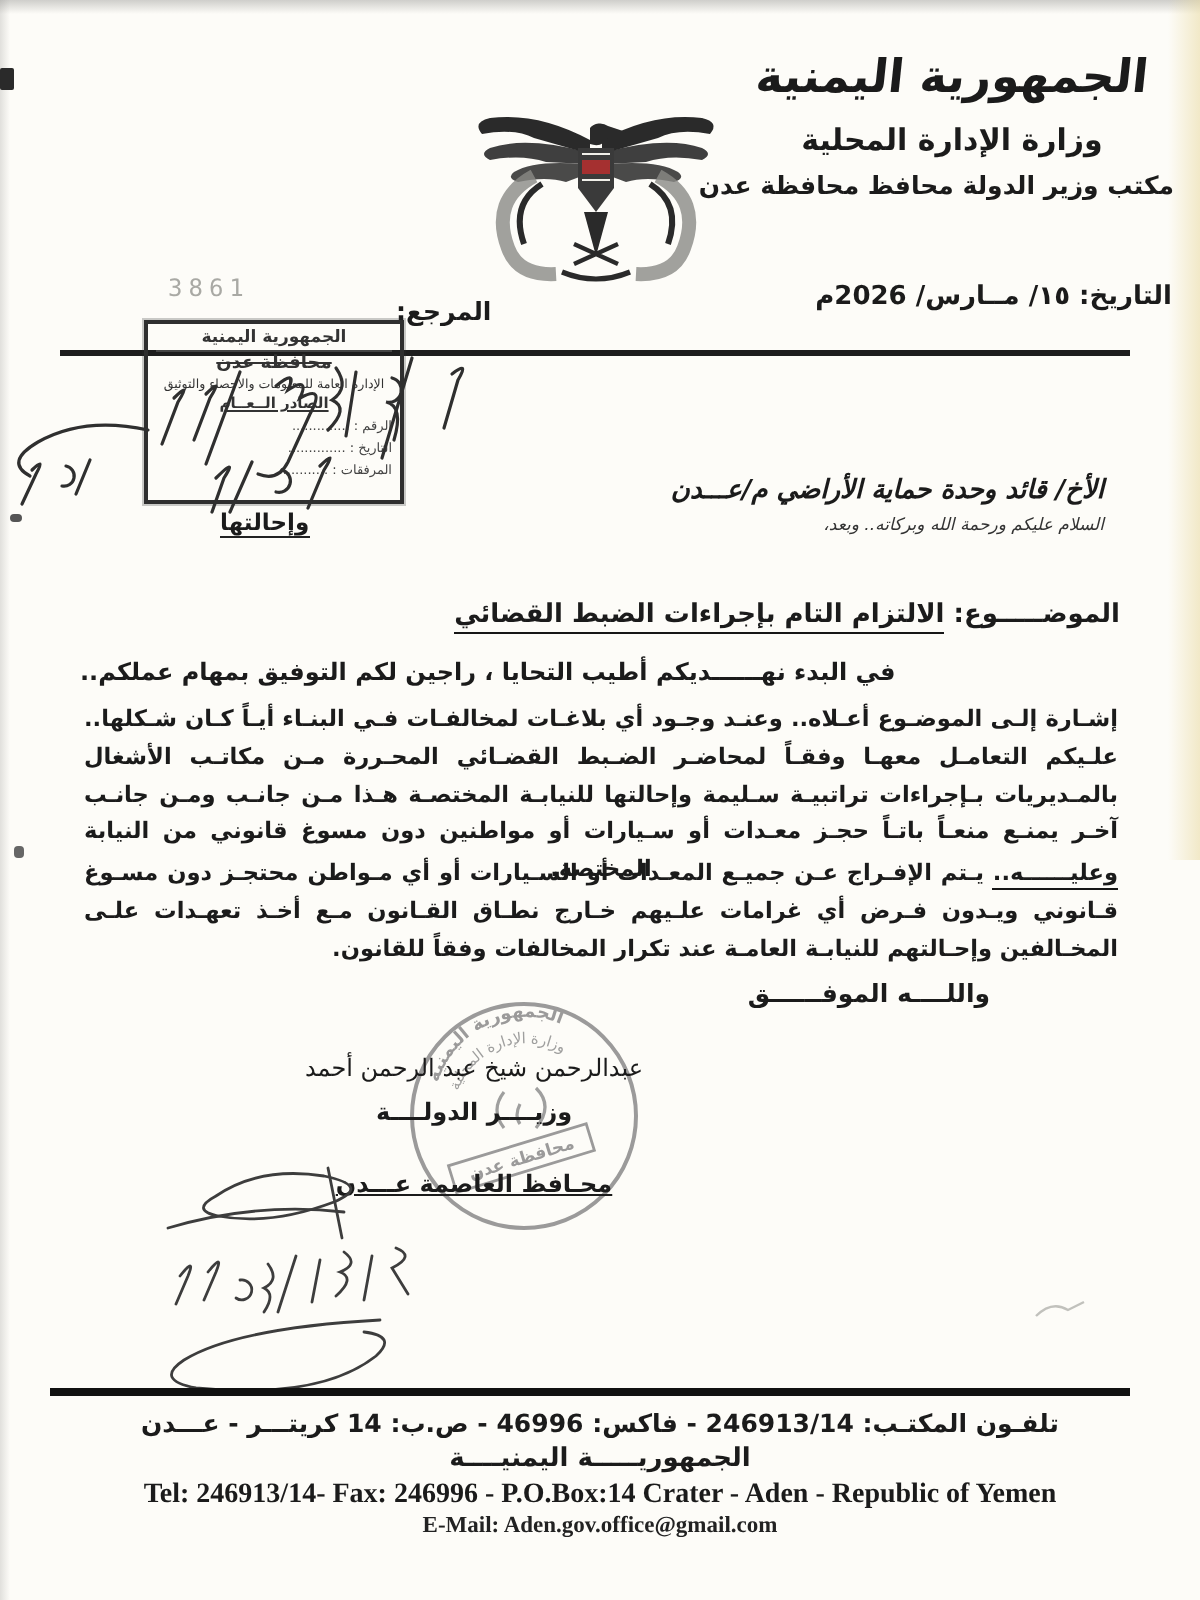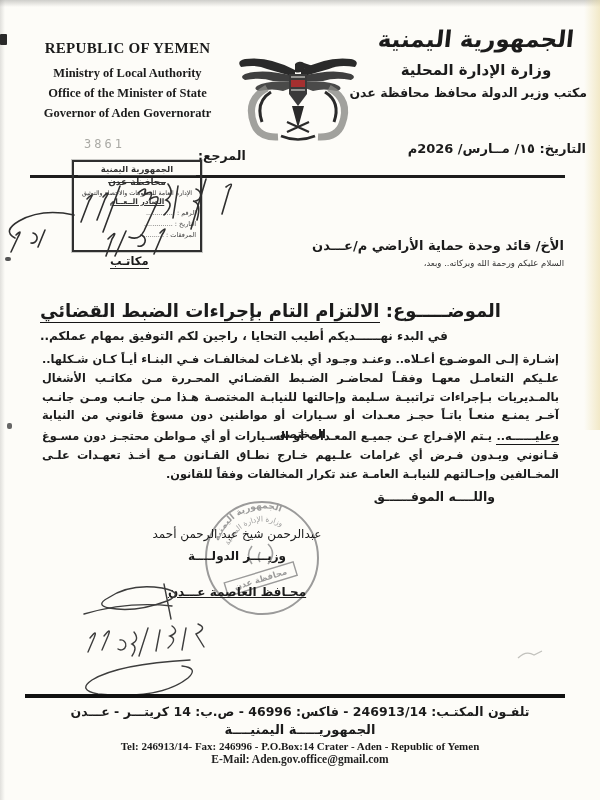--- a/index.html
+++ b/index.html
@@ -43,63 +43,57 @@
     padding:2px 4px; box-sizing:border-box; text-align:center; color:#333;
   }
   .stamp-box .s1{font-size:8.5px;font-weight:bold;border-bottom:1px solid #444;padding-bottom:1px;}
   .stamp-box .s2{font-size:9px;font-weight:bold;text-decoration:line-through;margin-top:1px;}
   .stamp-box .s3{font-size:6.3px;margin-top:2px;white-space:nowrap;}
   .stamp-box .s4{font-size:7.5px;font-weight:bold;text-decoration:underline;margin-top:1px;}
   .stamp-box .fld{font-size:6.5px;text-align:right;margin-top:3px;white-space:nowrap;color:#444;}
   .honorific{left:110px;top:254px;font-size:11.5px;font-weight:bold;border-bottom:1.5px solid #222;}
 
   
-  .addressee{right:36px;top:238px;}
+  .addressee{right:48px;top:238px;font-style:italic;}
   .addressee .to{font-size:13px;font-weight:bold;white-space:nowrap;}
   .addressee .sal{font-size:8.5px;margin-top:5px;color:#333;}
-  .subject{left:40px;top:300px;width:520px;text-align:left;font-size:18px;font-weight:bold;white-space:nowrap;}
+  .subject{left:40px;top:300px;width:520px;text-align:right;font-size:13px;font-weight:bold;white-space:nowrap;}
   .opening{left:40px;top:329px;width:520px;text-align:left;font-size:12px;font-weight:bold;white-space:nowrap;}
   .para{left:42px;width:517px;font-size:11.3px;font-weight:bold;line-height:18.8px;text-align:justify;}
   .para1{top:351px;text-align-last:center;}
   .para2{top:428px;text-align-last:right;}
   .closing{right:105px;top:489px;font-size:12.5px;font-weight:bold;}
 
   
   .sig-block{left:128px;top:527px;width:218px;text-align:center;}
   .sig-block .nm{font-size:12px;font-weight:normal;white-space:nowrap;}
   .sig-block .t1{font-size:12px;font-weight:bold;margin-top:8px;}
   .sig-block .t2{font-size:12px;font-weight:bold;margin-top:22px;text-decoration:underline;}
   .round-stamp{left:202px;top:498px;opacity:.85;}
 
   
   .bottom-rule{left:25px;top:694px;width:540px;height:3.5px;background:#111;}
   .footer{left:10px;top:704px;width:580px;text-align:center;}
   .footer .f-ar{font-size:12.5px;font-weight:bold;white-space:nowrap;}
   .footer .f-country{font-size:13px;font-weight:bold;margin-top:3px;}
-  .footer .f-en{font-size:11px;font-weight:bold;margin-top:3px;white-space:nowrap;}
+  .footer .f-en{font-size:14px;font-weight:bold;margin-top:3px;white-space:nowrap;}
   .footer .f-mail{font-size:11.5px;font-weight:bold;margin-top:1px;color:#222;}
 </style>
 </head>
 <body>
 
 <div class="page">
 
   <div class="abs edge-top"></div>
   <div class="abs edge-right-yellow"></div>
   <div class="abs edge-left"></div>
   <div class="abs speck1"></div>
   <div class="abs speck2"></div>
   <div class="abs speck3"></div>
 
-  <div class="abs hdr-en en-serif">
-    <div class="l1 b">REPUBLIC OF YEMEN</div>
-    <div class="l2 b">Ministry of Local Authority</div>
-    <div class="l2 b" style="margin-top:0;">Office of the Minister of State</div>
-    <div class="l2 b" style="margin-top:0;">Governor of Aden Governoratr</div>
-  </div>
 
   <svg class="abs emblem" width="130" height="92" viewBox="0 0 130 92">
 
     <g fill="#2a2a2a">
       <path d="M62 20 Q36 6 12 9 Q3 11 8 17 Q24 14 34 19 L62 27 Z"></path>
       <path d="M60 26 Q30 18 12 24 Q6 27 12 30 Q28 27 40 31 L60 32 Z" opacity=".9"></path>
       <path d="M58 32 Q34 30 24 36 Q20 39 26 41 Q40 38 50 41 L58 38 Z" opacity=".85"></path>
 
       <path d="M68 20 Q94 6 118 9 Q127 11 122 17 Q106 14 96 19 L68 27 Z"></path>
       <path d="M70 26 Q100 18 118 24 Q124 27 118 30 Q102 27 90 31 L70 32 Z" opacity=".9"></path>
@@ -137,21 +131,21 @@
 
   <div class="abs stamp-box ar">
     <div class="s1">الجمهورية اليمنية</div>
     <div class="s2">محافظة عدن</div>
     <div class="s3">الإدارة العامة للمعلومات والاحصاء والتوثيق</div>
     <div class="s4">الصادر الــعــام</div>
     <div class="fld">الرقم : ..............</div>
     <div class="fld">التاريخ : ..............</div>
     <div class="fld">المرفقات : ............</div>
   </div>
-  <div class="abs honorific ar">مكاتـب</div>
+  <div class="abs honorific ar">وإحالتها</div>
 
   <svg class="abs" style="left:0;top:173px;" width="235" height="90" viewBox="0 0 235 90">
     <g stroke="#2f2f2f" stroke-width="1.6" fill="none" stroke-linecap="round">
       <path d="M226 14 q9 -7 3 3 l-7 24"></path>
       <path d="M206 6 l-15 50"></path>
       <path d="M196 16 a6 6 0 1 1 -3 12 q9 2 4 19"></path>
       <path d="M178 13 l-5 32"></path>
       <path d="M168 11 q7 10 -2 16 q9 4 -2 15"></path>
       <path d="M138 20 q11 -9 6 2 q11 -7 6 4 q13 -7 5 8 l-11 24 q-5 10 -15 6"></path>
       <path d="M120 13 l-17 46"></path>

